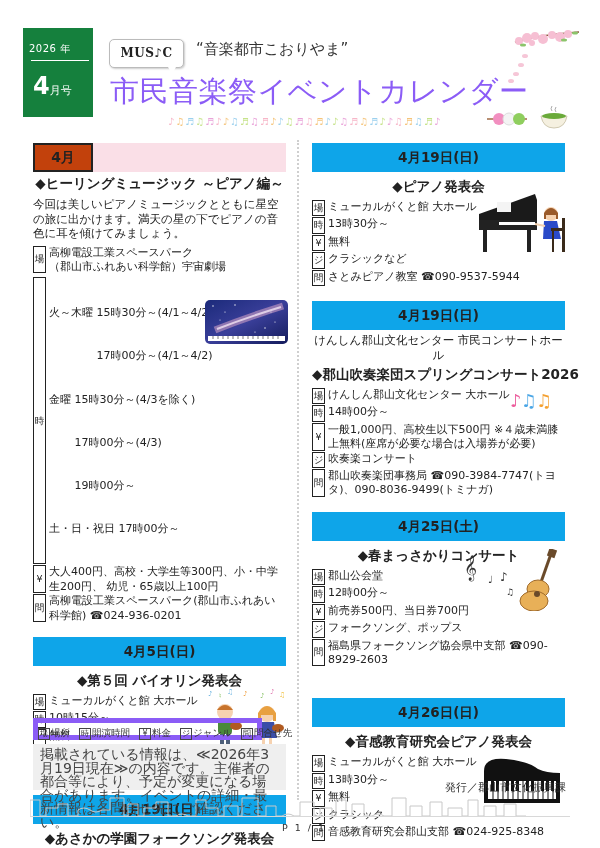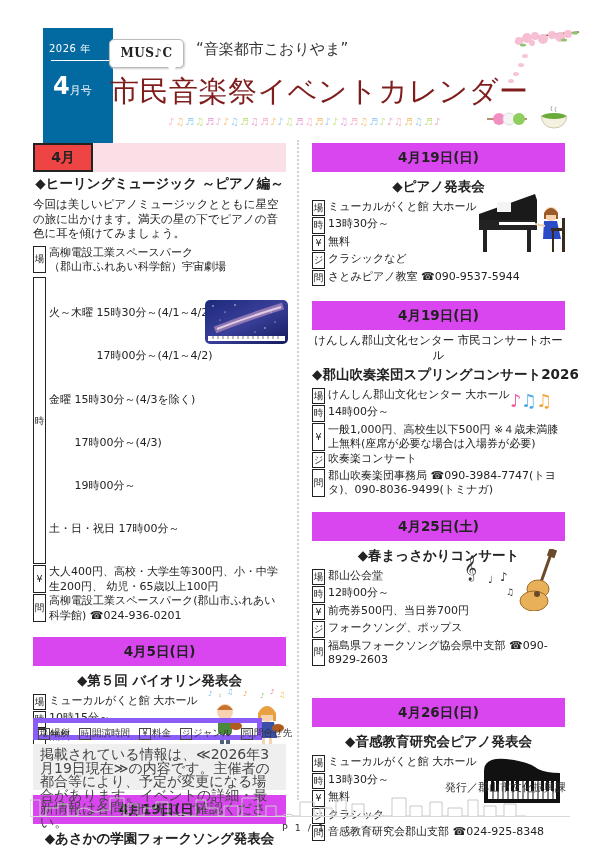--- a/index.html
+++ b/index.html
@@ -1,46 +1,46 @@
 <!DOCTYPE html>
 <html><head>
 <meta charset="utf-8">
 <style>
   * { box-sizing: border-box; margin: 0; padding: 0; }
   html, body { width: 600px; height: 848px; background: #ffffff; overflow: hidden; }
   body { font-family: "DejaVu Sans", sans-serif; color: #222; position: relative; }
 
   
-  .issue-box { position: absolute; left: 23px; top: 28px; width: 70px; height: 115px; background: #0369a1; color: #fff; margin-left: 20px; }
+  .issue-box { position: absolute; left: 23px; top: 28px; width: 70px; height: 89px; background: #15803d; color: #fff; }
   .issue-year { position: absolute; left: 6px; top: 14px; font-size: 10px; letter-spacing: 0.5px; }
   .issue-rule { position: absolute; left: 8px; right: 4px; top: 32px; height: 1px; background: #fff; }
   .issue-month { position: absolute; left: 10px; top: 44px; font-size: 24px; font-weight: bold; }
   .issue-month small { font-size: 11px; font-weight: normal; }
 
   .music-bubble { position: absolute; left: 109px; top: 39px; width: 75px; height: 29px; border: 1px solid #bbb; border-radius: 5px; background: #fff; box-shadow: 1px 1px 2px #ccc; font-family: "DejaVu Serif", serif; font-weight: bold; font-size: 12px; text-align: center; line-height: 27px; letter-spacing: 0.5px; }
   .music-bubble::after { content: ""; position: absolute; left: 58px; bottom: -7px; width: 0; height: 0; border-left: 4px solid transparent; border-right: 4px solid transparent; border-top: 7px solid #fff; }
   .subtitle { position: absolute; left: 196px; top: 40px; font-size: 15px; color: #333; }
-  .main-title { position: absolute; left: 110px; top: 72px; font-size: 29px; color: #7f1d1d; letter-spacing: 0.5px; }
+  .main-title { position: absolute; left: 110px; top: 72px; font-size: 29px; color: #8b5cf6; letter-spacing: 0.5px; }
   .notes-strip { position: absolute; left: 168px; top: 116px; font-size: 10px; letter-spacing: 1px; }
   .notes-strip span:nth-child(5n+1){color:#f7b6c8} .notes-strip span:nth-child(5n+2){color:#f5c47a}
   .notes-strip span:nth-child(5n+3){color:#9bd0ee} .notes-strip span:nth-child(5n+4){color:#c6e38a} .notes-strip span:nth-child(5n){color:#e9a3d9}
 
   .sakura { position: absolute; left: 505px; top: 28px; width: 75px; height: 55px; }
   .dango { position: absolute; left: 487px; top: 112px; }
   .tea { position: absolute; left: 540px; top: 104px; }
 
   
   .col { position: absolute; top: 143px; width: 253px; }
   .col-left { left: 33px; }
   .col-right { left: 312px; top: 143px; }
   .divider { position: absolute; left: 297px; top: 140px; width: 0; height: 660px; border-left: 2px dotted #cfcfcf; }
 
-  .date-bar { background: #d946ef; height: 29px; text-align: center; font-size: 13.5px; line-height: 29px; color: #222; font-weight: bold; margin-bottom: 6px; }
+  .date-bar { background: #0ea5e9; height: 29px; text-align: center; font-size: 13.5px; line-height: 29px; color: #222; font-weight: bold; margin-bottom: 6px; }
   .theme-bar { position: relative; background: #fadfe7; height: 29px; margin-bottom: 2px; }
-  .theme-month { position: absolute; left: 0; top: 0; width: 60px; height: 29px; border: 2px solid #222; text-align: center; line-height: 25px; font-weight: bold; font-size: 14px; background: #ef4444; }
+  .theme-month { position: absolute; left: 0; top: 0; width: 60px; height: 29px; border: 2px solid #222; text-align: center; line-height: 25px; font-weight: bold; font-size: 14px; background: #c2410c; }
   .theme-title { position: absolute; left: 60px; right: 0; top: 0; text-align: center; line-height: 29px; font-size: 14px; font-weight: bold; }
 
   .event-title { font-weight: bold; font-size: 13.5px; text-align: center; margin: 3px 0 4px; white-space: nowrap; }
   .event-desc { font-size: 11.5px; line-height: 14.5px; margin-bottom: 5px; }
   .venue-line { font-size: 11.5px; text-align: center; margin: 3px 0 2px; }
 
   .info { position: relative; }
   .row { display: flex; align-items: stretch; font-size: 11px; line-height: 14.4px; }
   .tag { flex: 0 0 13px; border: 1px solid #222; font-size: 9.5px; text-align: center; display: flex; align-items: center; justify-content: center; margin-right: 3px; margin-bottom: 1px; background: #fff; }
   .val { flex: 1; }

